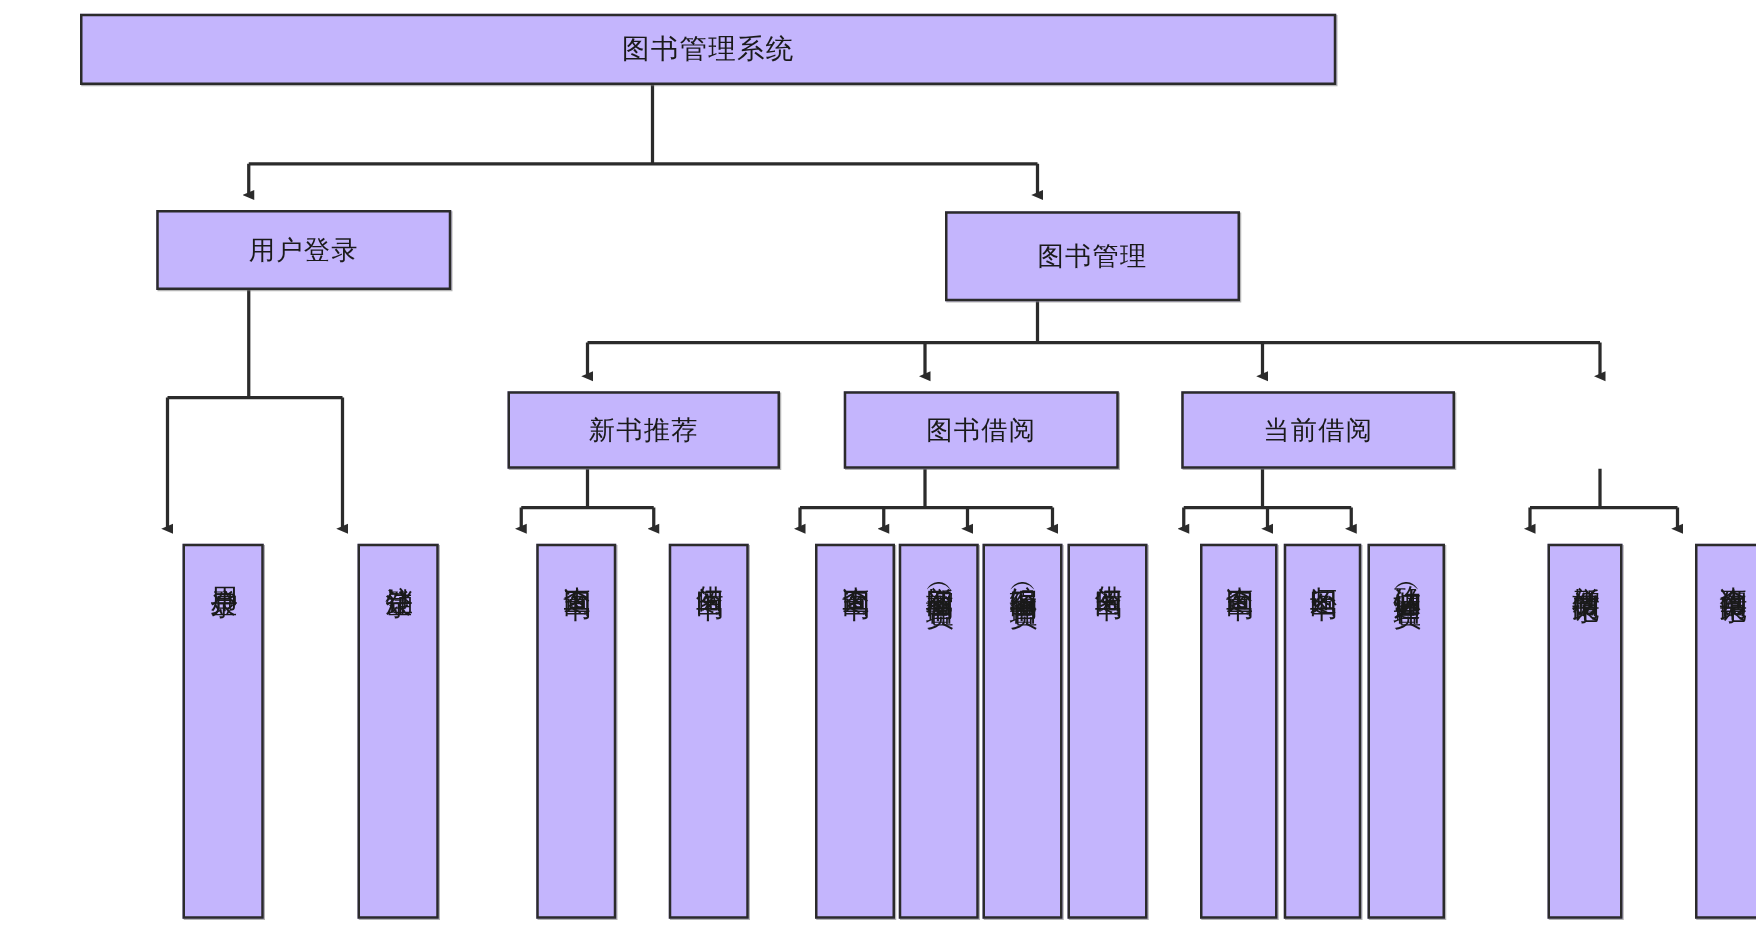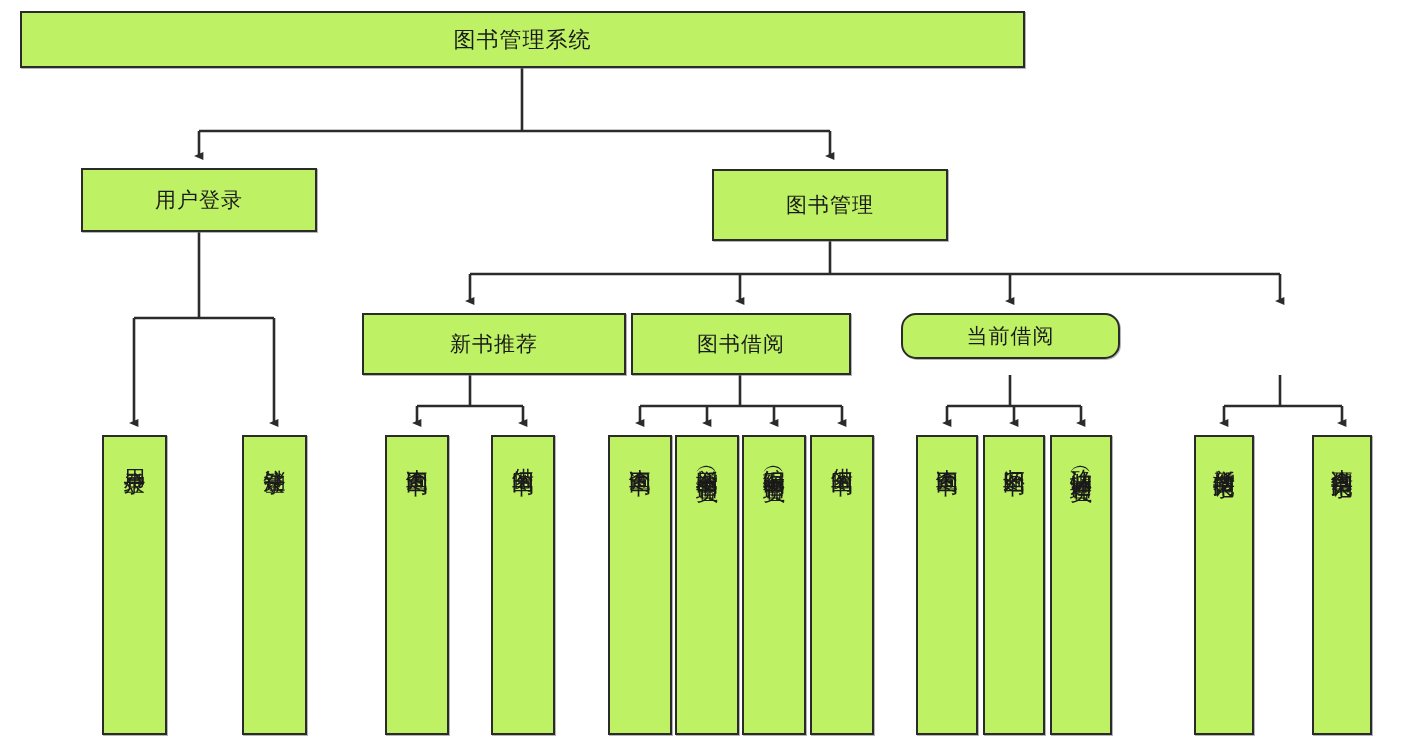--- a/index.html
+++ b/index.html
@@ -21,27 +21,28 @@
     position: absolute;
     left: 0;
     top: 0;
     width: 1405px;
     height: 747px;
     pointer-events: none;
   }
   .node {
     position: absolute;
     box-sizing: border-box;
-    background: #bef264;
+    background: #c4b5fd;
     border: 2px solid #2b2b2b;
     box-shadow: 1px 1px 0 rgba(120,120,120,0.55);
     display: flex;
     align-items: center;
     justify-content: center;
     color: #1a1a1a;
+    margin-left: 44px;
   }
   .node.horizontal {
     font-size: 21px;
     letter-spacing: 1px;
   }
   .node.horizontal .node-label {
     white-space: nowrap;
     line-height: 1;
   }
   .node.vertical {
@@ -127,27 +128,27 @@
     <span class="node-label">图书管理系统</span>
   </div>
 
   <div class="node horizontal" style="left:81px; top:168px; width:236px; height:64px;">
     <span class="node-label">用户登录</span>
   </div>
   <div class="node horizontal" style="left:712px; top:169px; width:236px; height:72px;">
     <span class="node-label">图书管理</span>
   </div>
 
-  <div class="node horizontal" style="left:362px; top:313px; width:264px; height:62px;">
+  <div class="node horizontal" style="left:362px; top:313px; width:218px; height:62px;">
     <span class="node-label">新书推荐</span>
   </div>
   <div class="node horizontal" style="left:631px; top:313px; width:220px; height:62px;">
     <span class="node-label">图书借阅</span>
   </div>
-  <div class="node horizontal" style="left:901px; top:313px; width:219px; height:46px;border-radius:15px;">
+  <div class="node horizontal" style="left:901px; top:313px; width:219px; height:62px;">
     <span class="node-label">当前借阅</span>
   </div>
 
   <div class="node vertical" style="left:102px; top:435px; width:65px; height:300px;">
     <span class="node-label">用户登录</span>
   </div>
   <div class="node vertical" style="left:242px; top:435px; width:65px; height:300px;">
     <span class="node-label">注销登录</span>
   </div>
 

